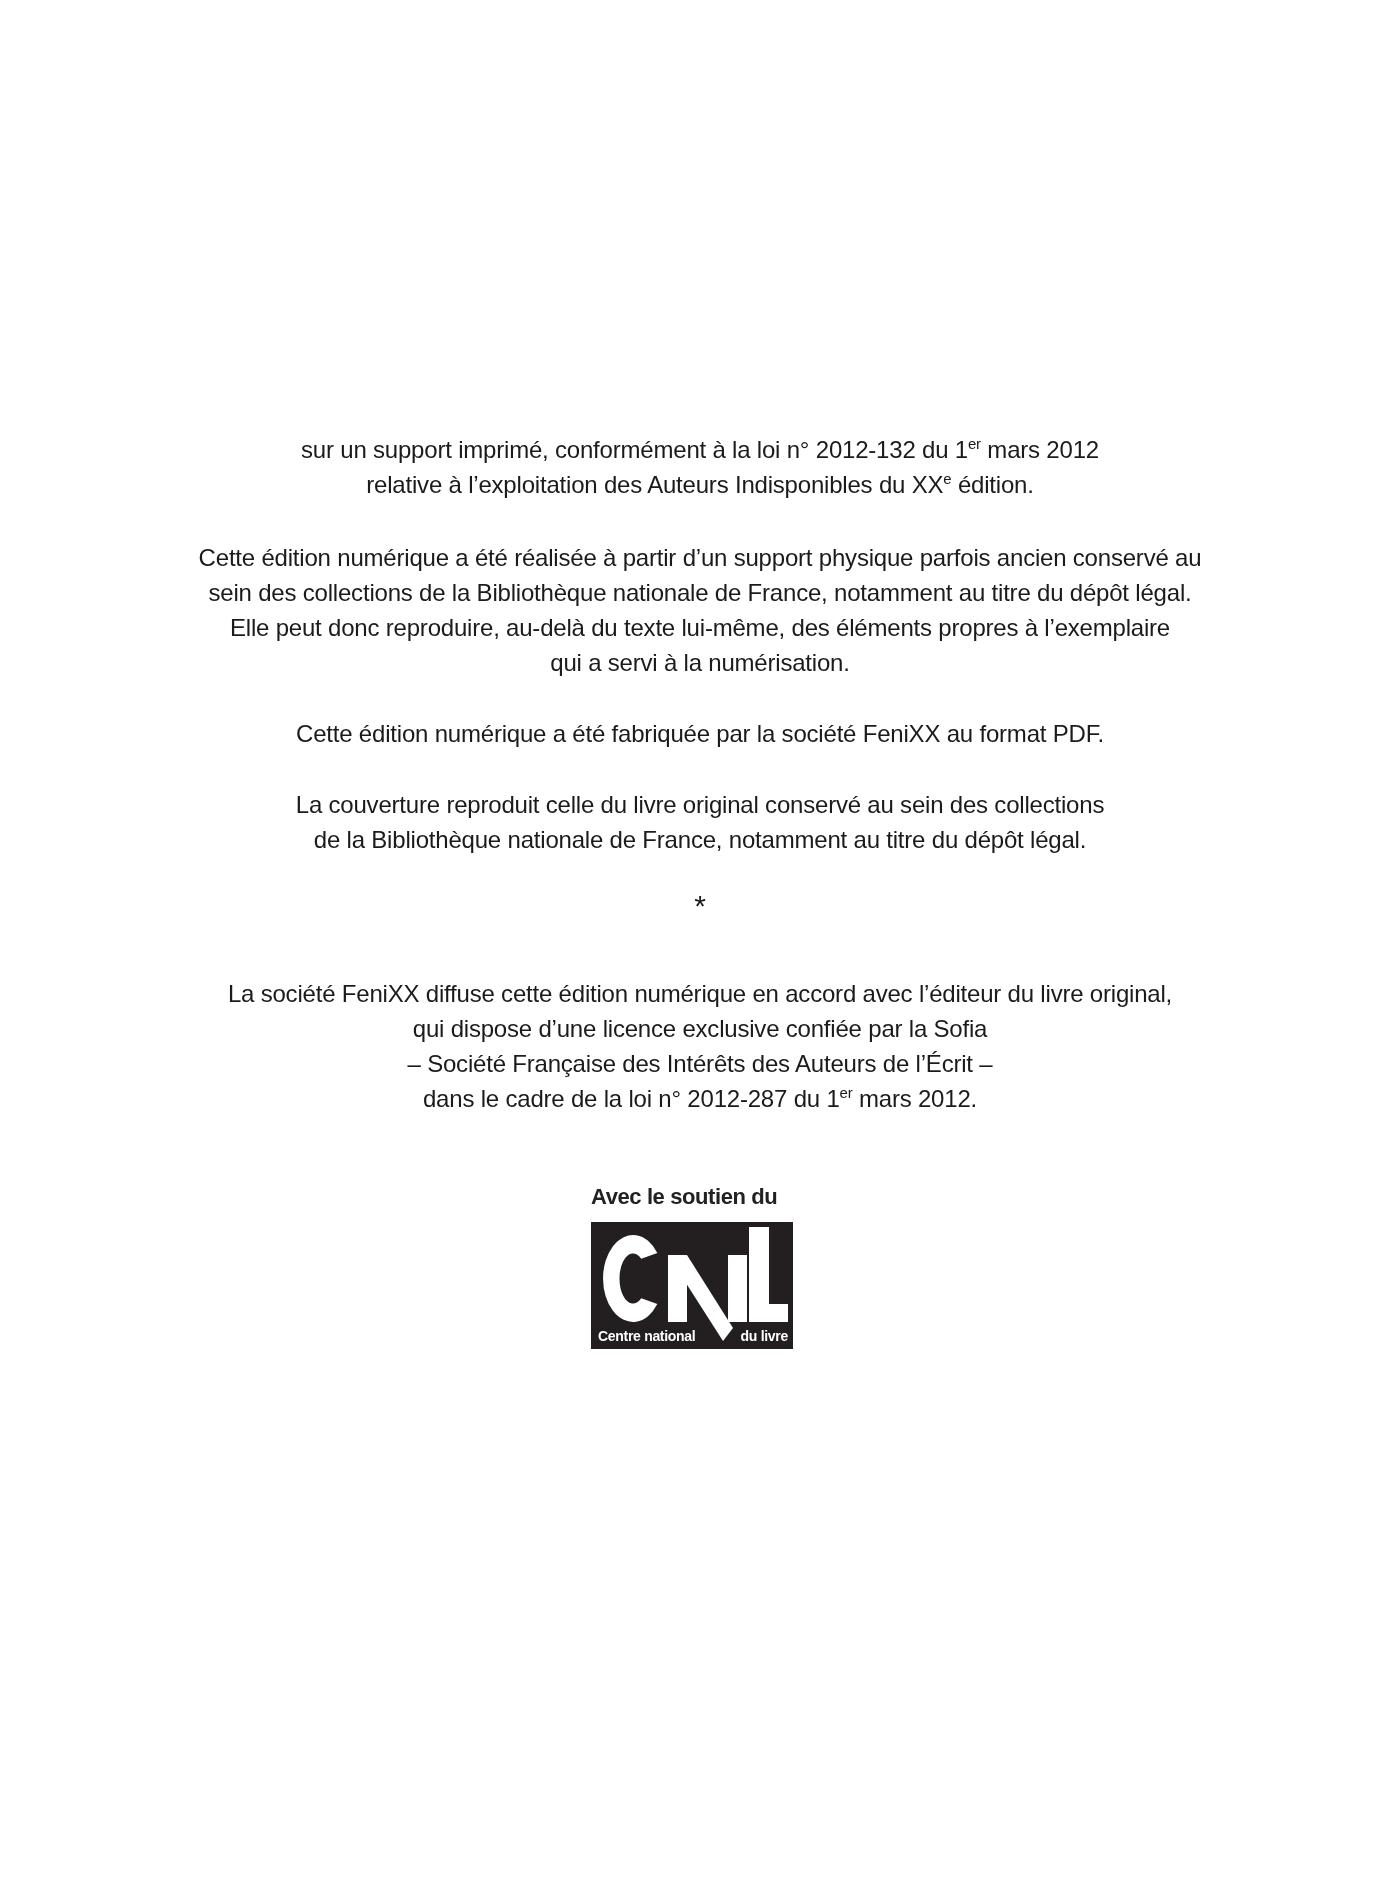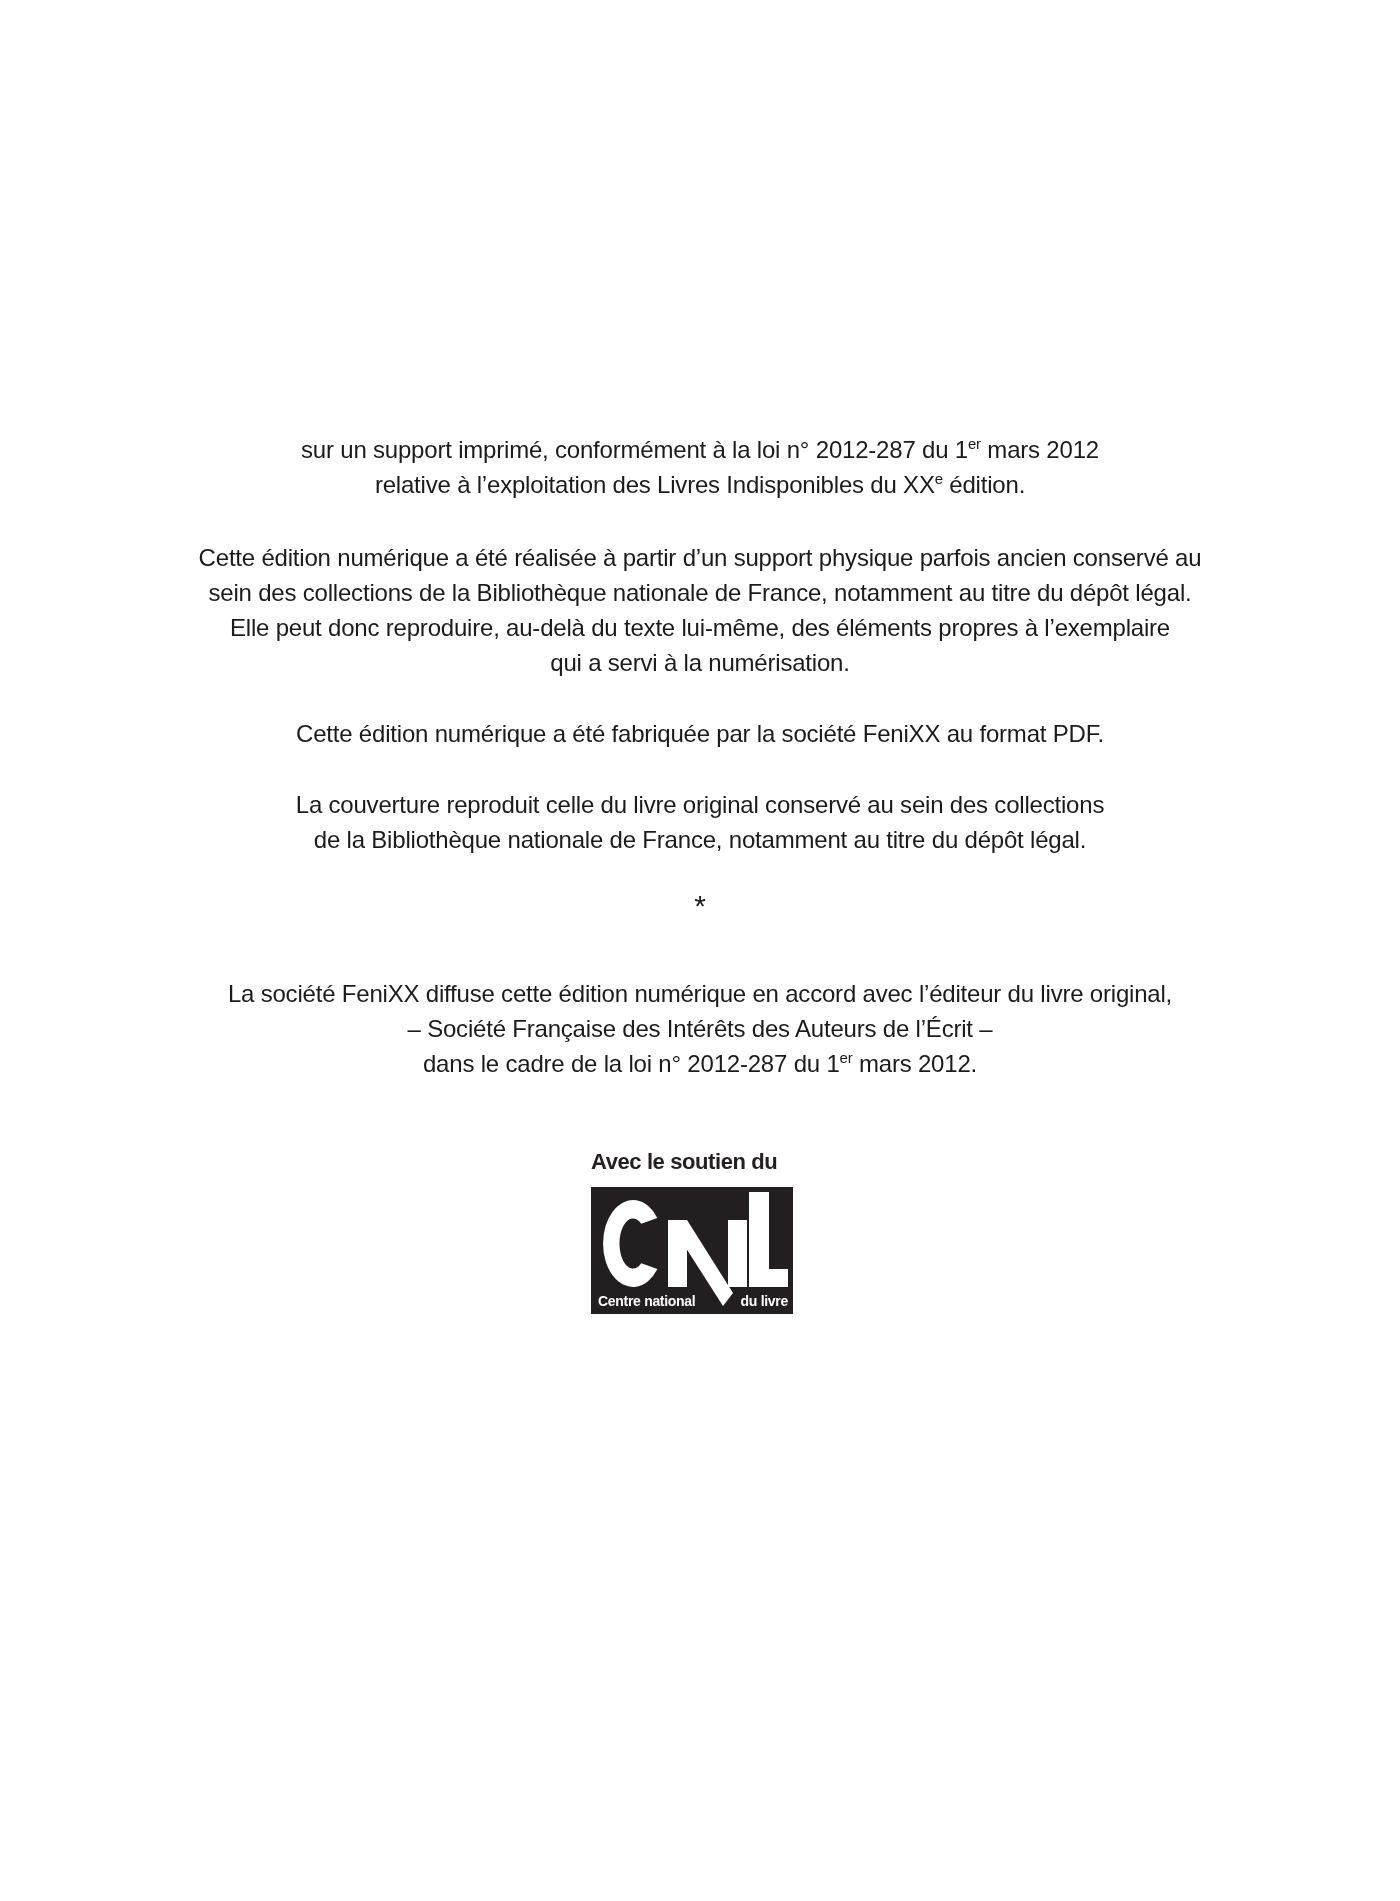--- a/index.html
+++ b/index.html
@@ -70,41 +70,42 @@
     letter-spacing: -0.3px;
   }
 </style>
 </head>
 <body>
 
 <main class="page" style="background: rgb(255, 255, 255); color: rgb(28, 26, 27);">
 
   <section class="text-block">
       <div class="para para-0">
-        <div class="line"><span>sur un support imprimé, conformément à la loi n° 2012-287 du 1</span><sup>er</sup><span> mars 2012</span></div>
-        <div class="line"><span>relative à l’exploitation des Livres Indisponibles du XX</span><sup>e</sup><span> édition.</span></div>
+        <div class="line"><span>sur un support imprimé, conformément à la loi n° 2012-132 du 1</span><sup>er</sup><span> mars 2012</span></div>
+        <div class="line"><span>relative à l’exploitation des Auteurs Indisponibles du XX</span><sup>e</sup><span> édition.</span></div>
       </div>
       <div class="para para-1">
         <div class="line"><span>Cette édition numérique a été réalisée à partir d’un support physique parfois ancien conservé au</span></div>
         <div class="line"><span>sein des collections de la Bibliothèque nationale de France, notamment au titre du dépôt légal.</span></div>
         <div class="line"><span>Elle peut donc reproduire, au-delà du texte lui-même, des éléments propres à l’exemplaire</span></div>
         <div class="line"><span>qui a servi à la numérisation.</span></div>
       </div>
       <div class="para para-2">
         <div class="line"><span>Cette édition numérique a été fabriquée par la société FeniXX au format PDF.</span></div>
       </div>
       <div class="para para-3">
         <div class="line"><span>La couverture reproduit celle du livre original conservé au sein des collections</span></div>
         <div class="line"><span>de la Bibliothèque nationale de France, notamment au titre du dépôt légal.</span></div>
       </div>
       <div class="para para-4">
         <div class="line"><span>*</span></div>
       </div>
       <div class="para para-5">
         <div class="line"><span>La société FeniXX diffuse cette édition numérique en accord avec l’éditeur du livre original,</span></div>
+        <div class="line"><span>qui dispose d’une licence exclusive confiée par la Sofia</span></div>
         <div class="line"><span>– Société Française des Intérêts des Auteurs de l’Écrit –</span></div>
         <div class="line"><span>dans le cadre de la loi n° 2012-287 du 1</span><sup>er</sup><span> mars 2012.</span></div>
       </div>
     </section>
 
   <section class="support">
     <div class="support-label">Avec le soutien du</div>
 
     <svg class="cnl-logo" viewBox="0 0 202 127" xmlns="http://www.w3.org/2000/svg" role="img">
       <rect x="0" y="0" width="202" height="127" fill="#231f20"></rect>

